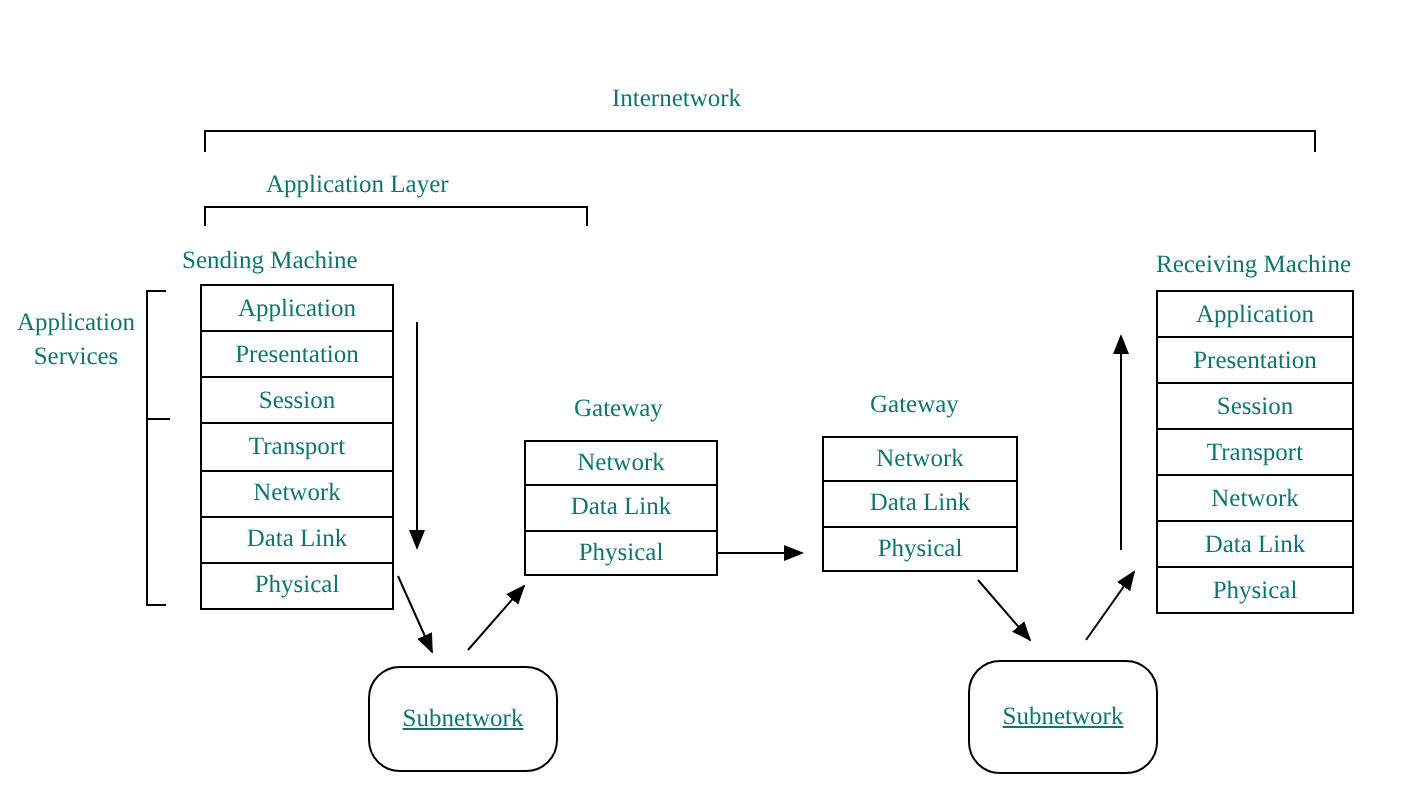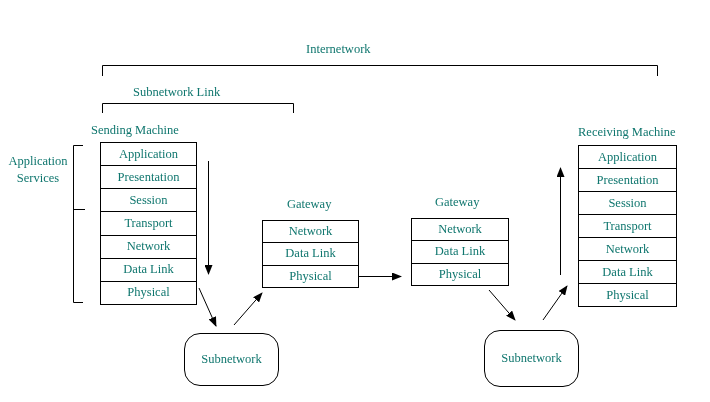--- a/index.html
+++ b/index.html
@@ -17,20 +17,21 @@
   }
   .cell {
     flex:1; border-bottom:1px solid #000; display:flex; align-items:center;
     justify-content:center; font-size:12.5px;
   }
   .cell:last-child { border-bottom:none; }
   .subnet {
     position:absolute; box-sizing:border-box; border:1px solid #000; background:#fff;
     border-radius:16px; display:flex; align-items:center; justify-content:center;
     font-size:12.5px;
+    text-decoration:underline;
   }
 </style>
 </head>
 <body>
 
 <div id="canvas">
 
   <svg id="overlay" viewBox="0 0 710 402" xmlns="http://www.w3.org/2000/svg" style="pointer-events:none">
     <defs>
       <marker id="ah" viewBox="0 0 10 8" refX="9" refY="4" markerWidth="10" markerHeight="8" orient="auto">
@@ -53,21 +54,21 @@
     <path d="M359,276.5 H401" fill="none" stroke="#000" stroke-width="1" marker-end="url(#ah)"></path>
 
     <path d="M489,290 L515,320" fill="none" stroke="#000" stroke-width="1" marker-end="url(#ah)"></path>
 
     <path d="M543,320 L567,286" fill="none" stroke="#000" stroke-width="1" marker-end="url(#ah)"></path>
 
     <path d="M560.5,275 V168" fill="none" stroke="#000" stroke-width="1" marker-end="url(#ah)"></path>
   </svg>
 
   <div class="lbl" style="left:306px; top:42px;">Internetwork</div>
-  <div class="lbl" style="left:133px; top:85px;">Subnetwork Link</div>
+  <div class="lbl" style="left:133px; top:85px;">Application Layer</div>
 
   <div class="lbl-group" style="left:2px; top:153px;">
     <div>Application</div>
     <div>Services</div>
   </div>
   <div class="lbl-group" style="left:2px; top:230px;">
   </div>
 
   <div class="lbl" style="left:91px; top:123px;">Sending Machine</div>
   <div class="stack" style="left:100px; top:142px; width:97px; height:163px;">

